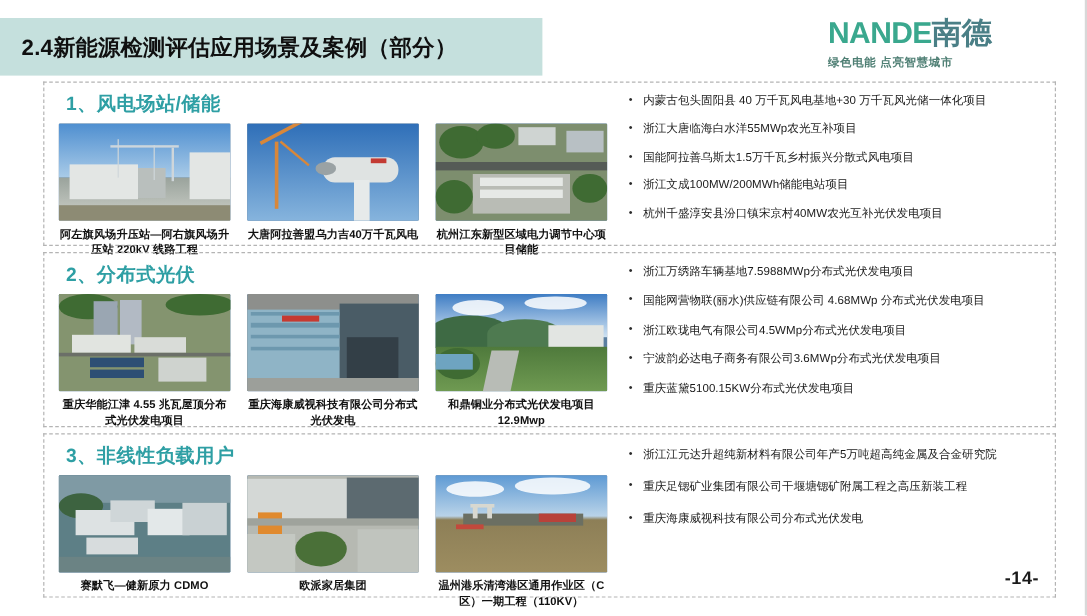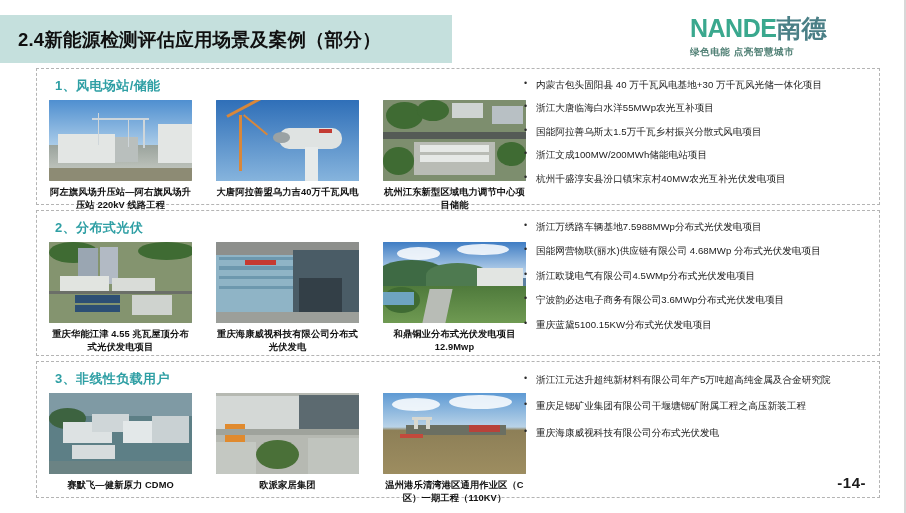--- a/index.html
+++ b/index.html
@@ -91,29 +91,29 @@
     padding: 6px 8px 7px 8px;
     margin-bottom: 5px;
     display: flex;
     position: relative;
   }
   .sec-left {
     width: 455px;
     flex: 0 0 455px;
   }
   .sec-head {
-    font-size: 13px;
+    font-size: 16px;
     font-weight: bold;
     color: #2e9fa4;
     letter-spacing: 0.4px;
     margin: 2px 0 5px 10px;
   }
   .thumbs {
     display: flex;
-    gap: 24px;
+    gap: 14px;
     padding-left: 4px;
   }
   .thumb {
     width: 143px;
   }
   .thumb-img {
     width: 143px;
     height: 81px;
     border-radius: 1px;
     overflow: hidden;

